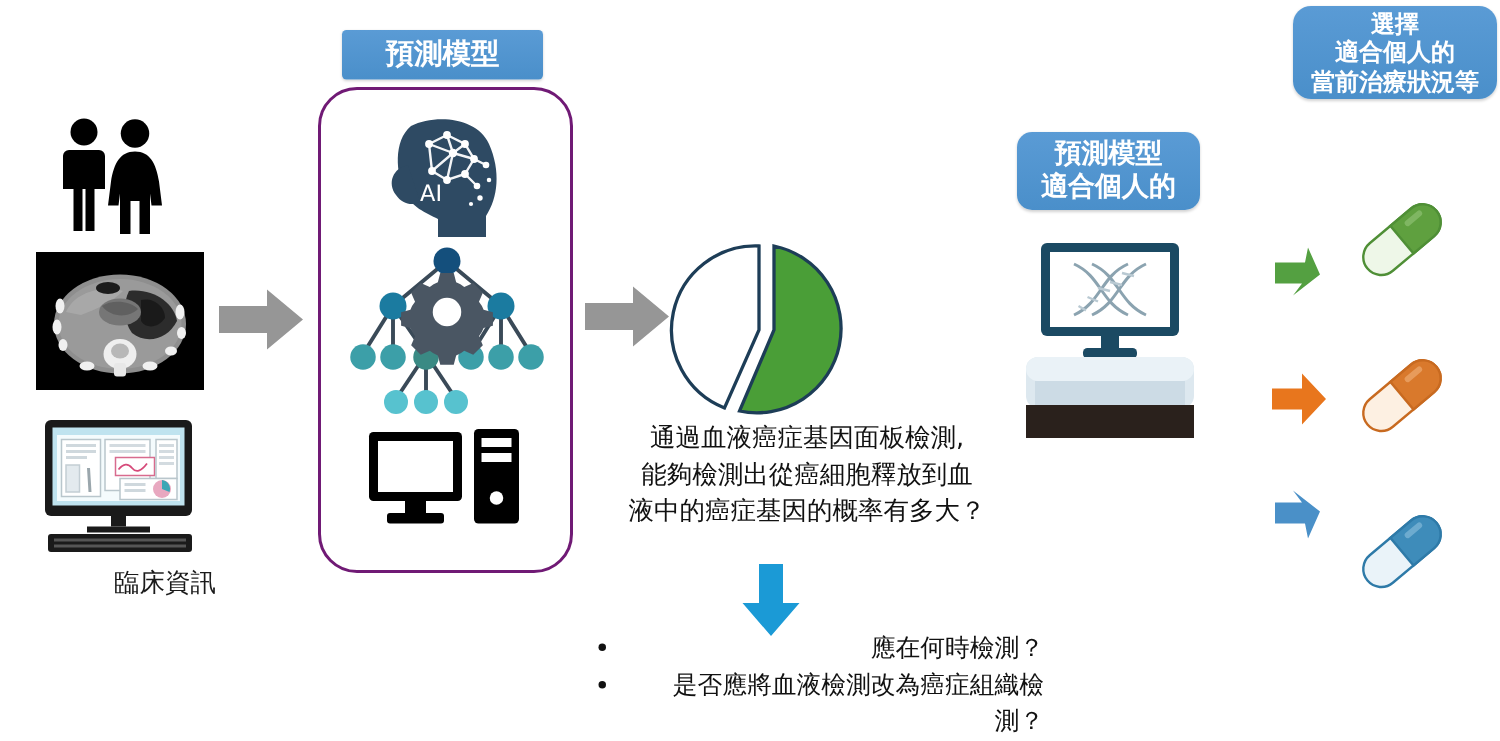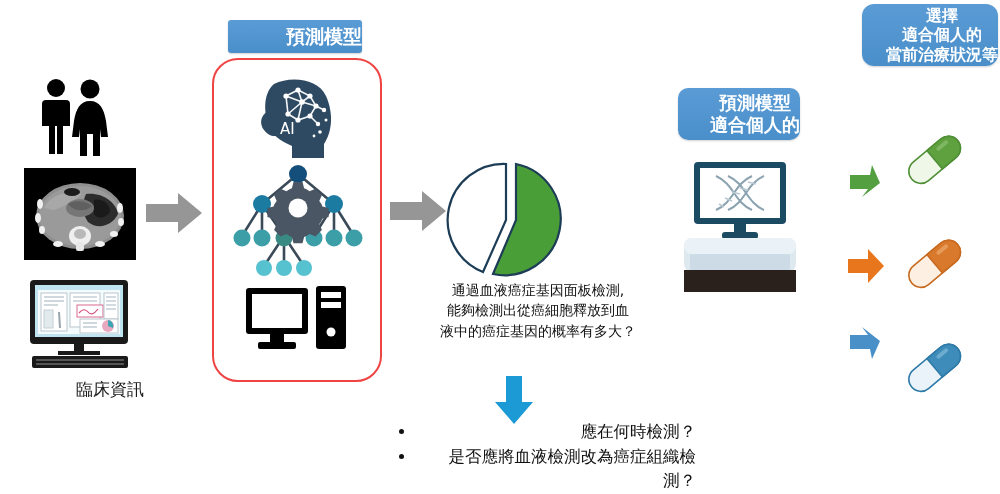--- a/index.html
+++ b/index.html
@@ -8,32 +8,32 @@
     font-family:"DejaVu Sans","Liberation Sans",sans-serif;
     color:#111;
   }
   .abs{position:absolute;}
 
   
   .badge{
     background:linear-gradient(#5a9bd5,#4a8fca);
     color:#fff;font-weight:bold;text-align:center;
     border-radius:10px;line-height:1.22;
-    display:flex;align-items:center;justify-content:flex-end;
+    display:flex;align-items:center;justify-content:center;
     box-shadow:0 1px 2px rgba(0,0,0,.18);
   }
   #badge-predictive{left:228px;top:20px;width:134px;height:33px;font-size:19px;border-radius:3px;}
   #badge-panel{left:678px;top:88px;width:122px;height:52px;font-size:18px;}
   #badge-treatment{left:862px;top:4px;width:136px;height:62px;font-size:16px;border-radius:12px;}
   .badge span{display:block;}
 
   
   #model-box{
     left:212px;top:58px;width:166px;height:320px;
-    border:2px solid #ef4444;border-radius:26px;background:#fff;
+    border:2px solid #701a75;border-radius:26px;background:#fff;
   }
 
   
   #people-icon{left:38px;top:78px;width:76px;height:78px;}
   #ct-scan{left:24px;top:168px;width:112px;height:92px;background:#000;overflow:hidden;border:0;}
   #clinical-monitor{left:22px;top:278px;width:116px;height:92px;}
   #clinical-caption{
     left:0px;top:378px;width:220px;text-align:center;
     font-size:17px;line-height:1.38;color:#1a1a1a;
   }
@@ -43,21 +43,21 @@
   #arrow-1{left:146px;top:192px;}
   #arrow-2{left:390px;top:190px;}
   #arrow-down-blue{left:492px;top:376px;width:44px;height:48px;}
 
   
   #pie-chart{left:446px;top:158px;width:136px;height:124px;}
 
   
   #center-question{
     left:378px;top:280px;width:320px;text-align:center;
-    font-size:14px;line-height:1.45;color:#111;
+    font-size:17px;line-height:1.45;color:#111;
   }
   #bullets{
     left:396px;top:420px;width:300px;font-size:16.5px;line-height:1.42;color:#111;
   }
   #bullets li{margin-bottom:2px;}
   #bullets ul{margin:0;padding-left:20px;list-style:disc;text-align:right;}
 
   
   #sequencer{left:672px;top:160px;width:136px;height:132px;}
   #arrow-green{left:846px;top:163px;width:40px;height:38px;}

